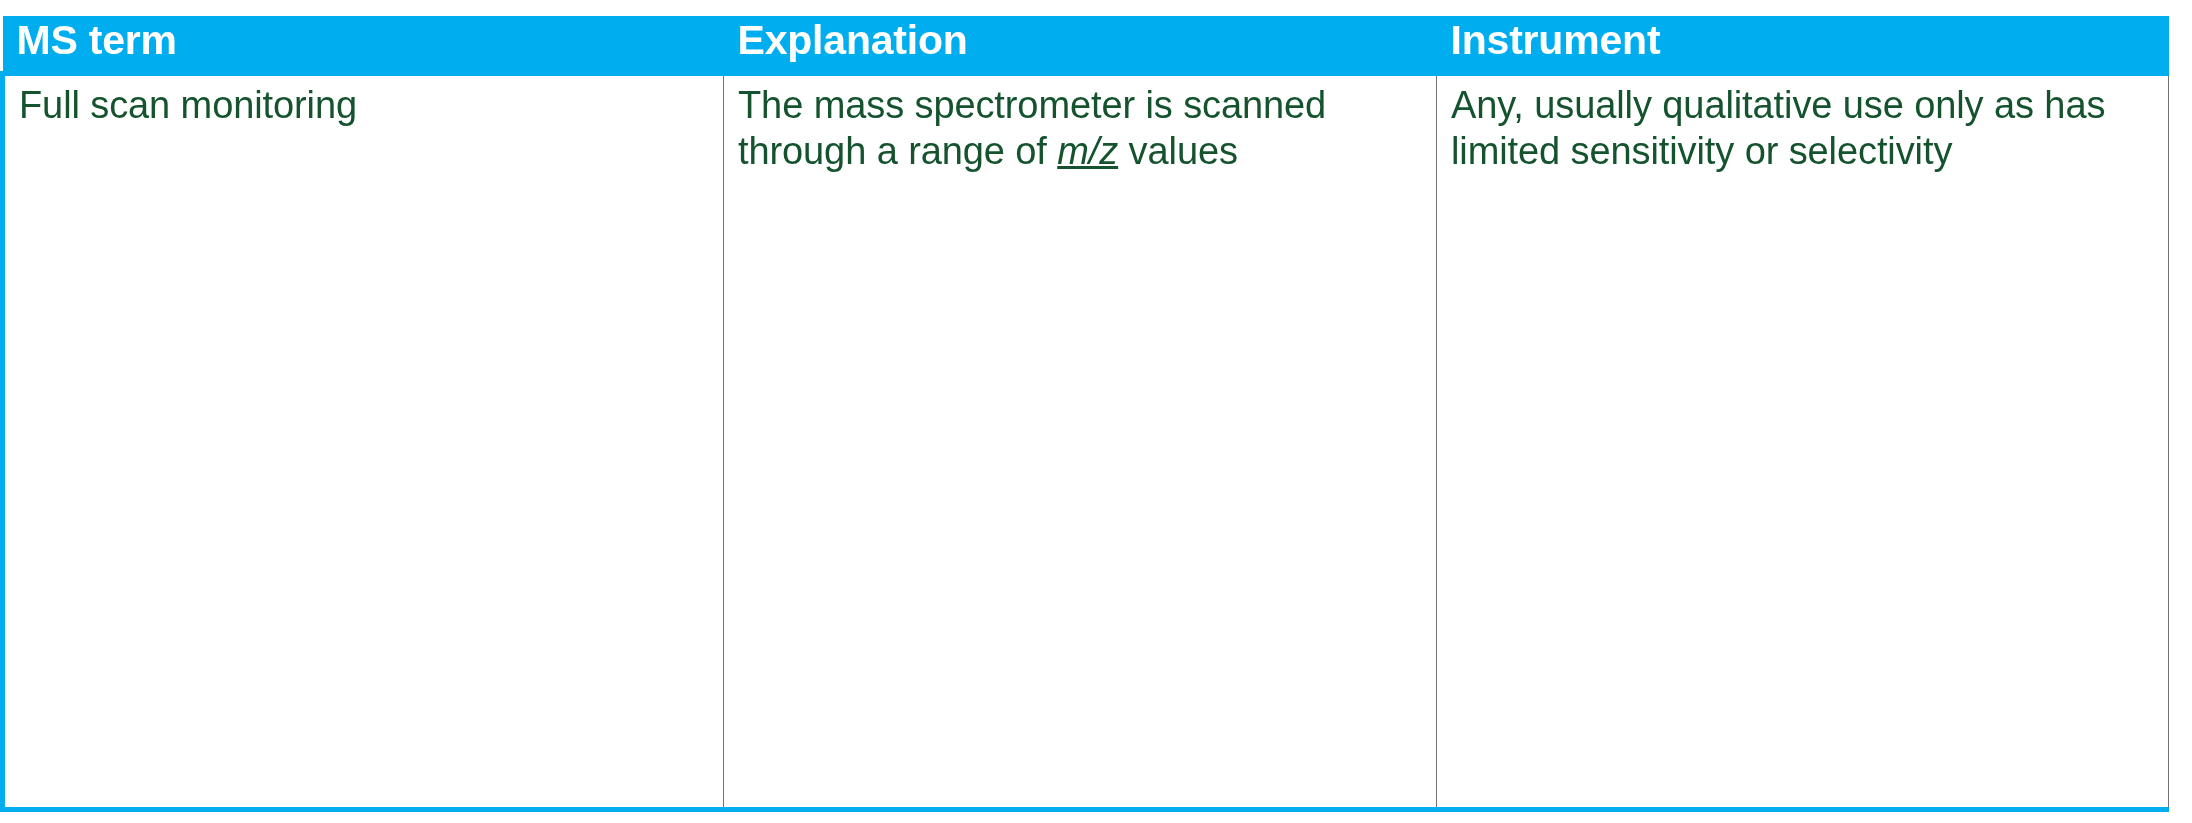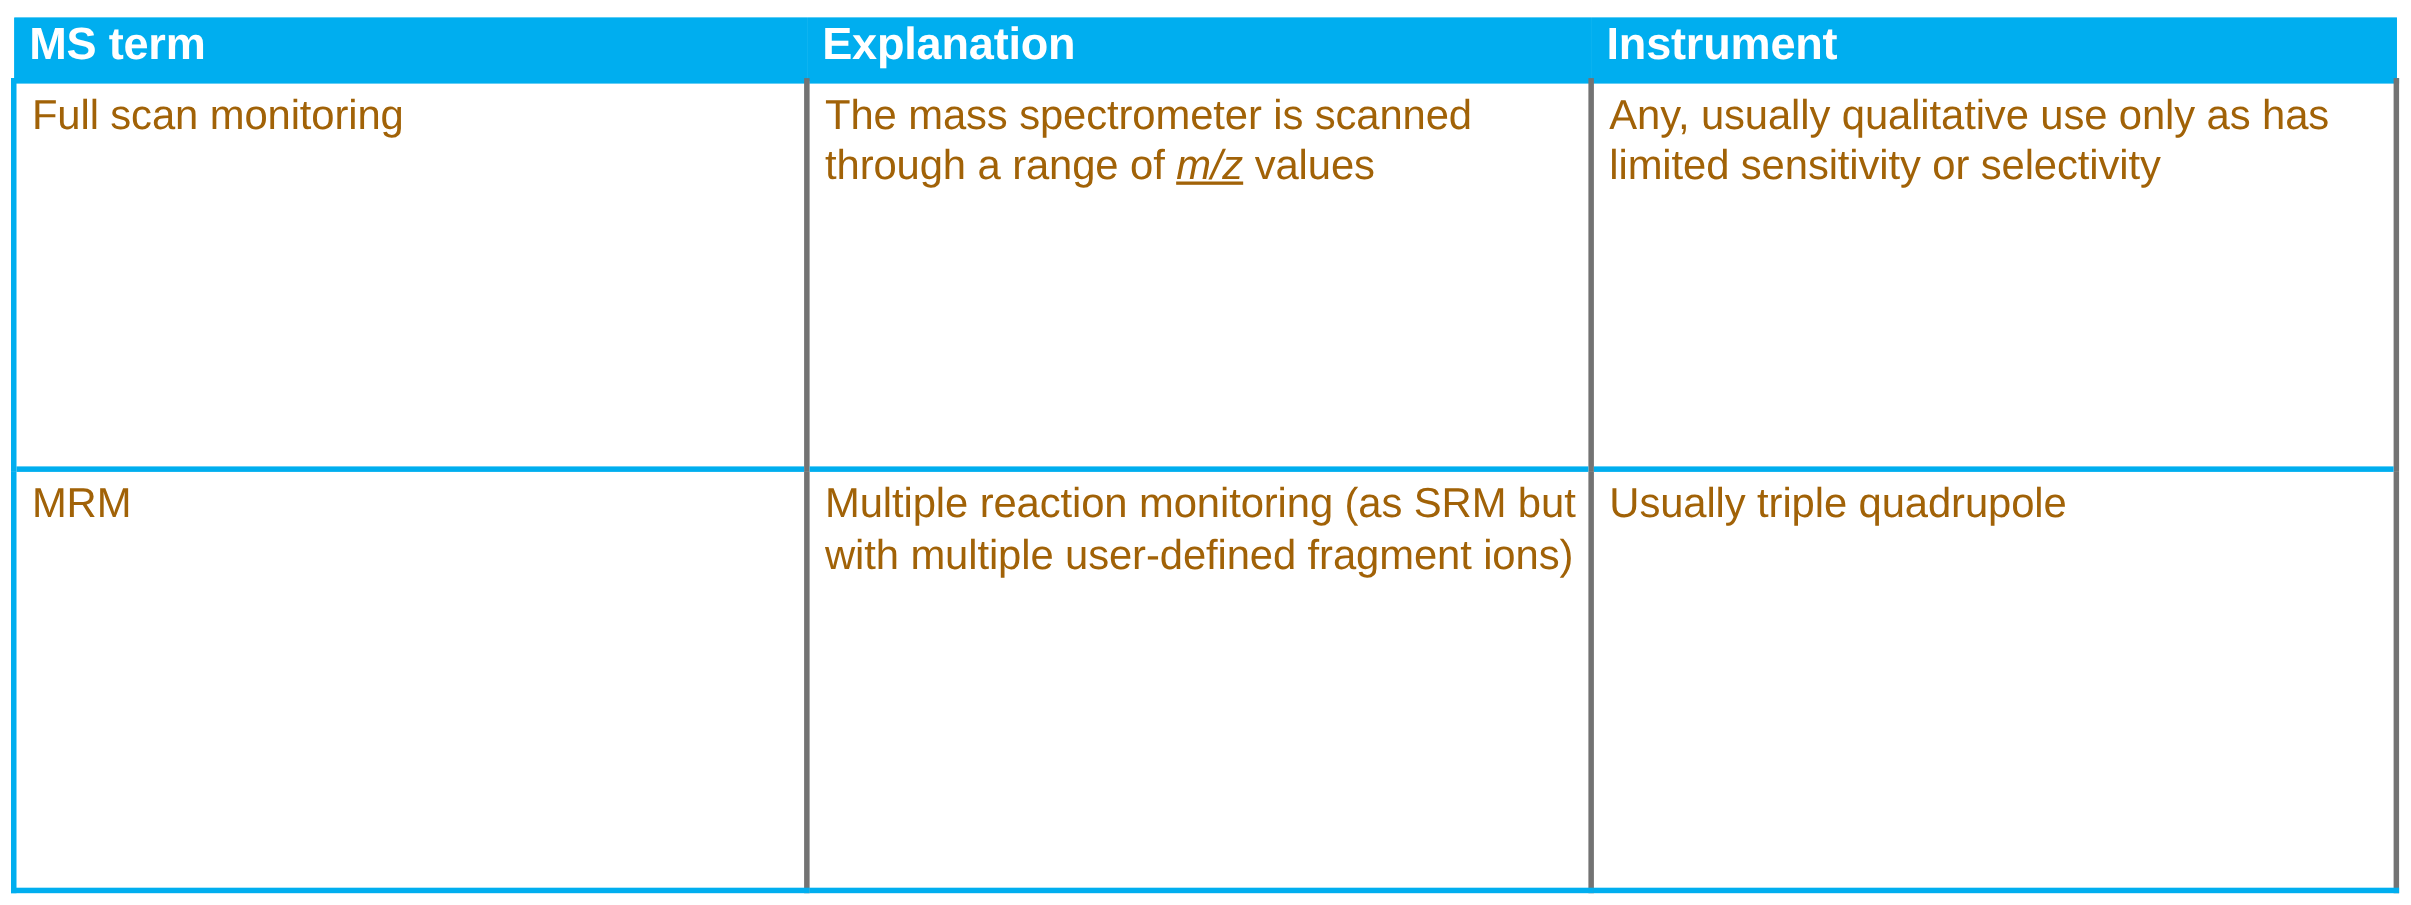--- a/index.html
+++ b/index.html
@@ -9,21 +9,21 @@
   }
   body {
     width: 2192px;
     height: 823px;
     font-family: "Liberation Sans", sans-serif;
     -webkit-font-smoothing: antialiased;
   }
 
   #table-wrap {
     position: absolute;
-    left: 10px;
+    left: 0;
     top: 16px;
     width: 2166px;
     height: 796px;
     box-sizing: border-box;
   }
 
   table.ms-table {
     border-collapse: collapse;
     table-layout: fixed;
     width: 2166px;
@@ -46,27 +46,27 @@
     box-sizing: border-box;
     border: none;
     vertical-align: bottom;
     letter-spacing: -0.2px;
     font-stretch: condensed;
   }
 
   
   tbody td {
     background: #ffffff;
-    color: #a16207;
+    color: #14532d;
     font-size: 38px;
     line-height: 1.215;
     padding: 6px 10px 10px 14px;
     vertical-align: top;
     border-top: 5px solid #00AEEF;
-    border-right: 5px solid #737373;
+    border-right: 1px solid #737373;
     letter-spacing: -0.1px;
     font-stretch: condensed;
   }
   tbody tr:first-child td {
     border-top: 5px solid #00AEEF;
   }
   tbody tr:last-child td {
     border-bottom: 5px solid #00AEEF;
   }
   tbody td:first-child {
@@ -115,26 +115,15 @@
         <td>
             <span class="cell-text">Full scan monitoring</span>
           </td>
         <td>
             <span class="cell-text">The mass spectrometer is scanned through a range of <em class="mz">m/z</em> values</span>
           </td>
         <td>
             <span class="cell-text">Any, usually qualitative use only as has limited sensitivity or selectivity</span>
           </td>
       </tr>
-      <tr class="r3">
-        <td>
-            <span class="cell-text">MRM</span>
-          </td>
-        <td>
-            <span class="cell-text">Multiple reaction monitoring (as SRM but with multiple user-defined fragment ions)</span>
-          </td>
-        <td>
-            <span class="cell-text">Usually triple quadrupole</span>
-          </td>
-      </tr>
     </tbody>
   </table>
 </div>
 
 </body></html>

